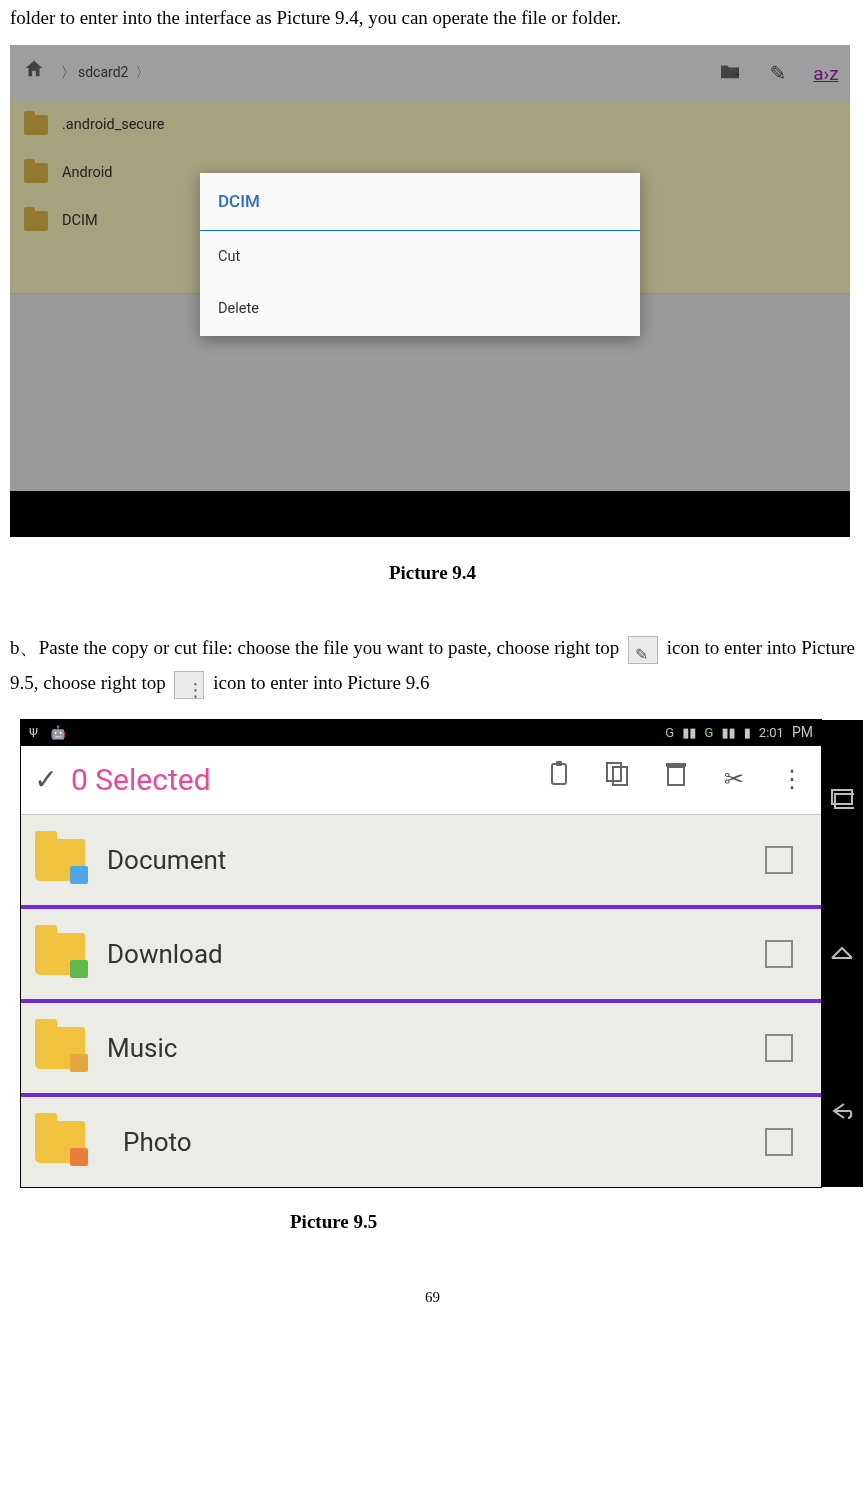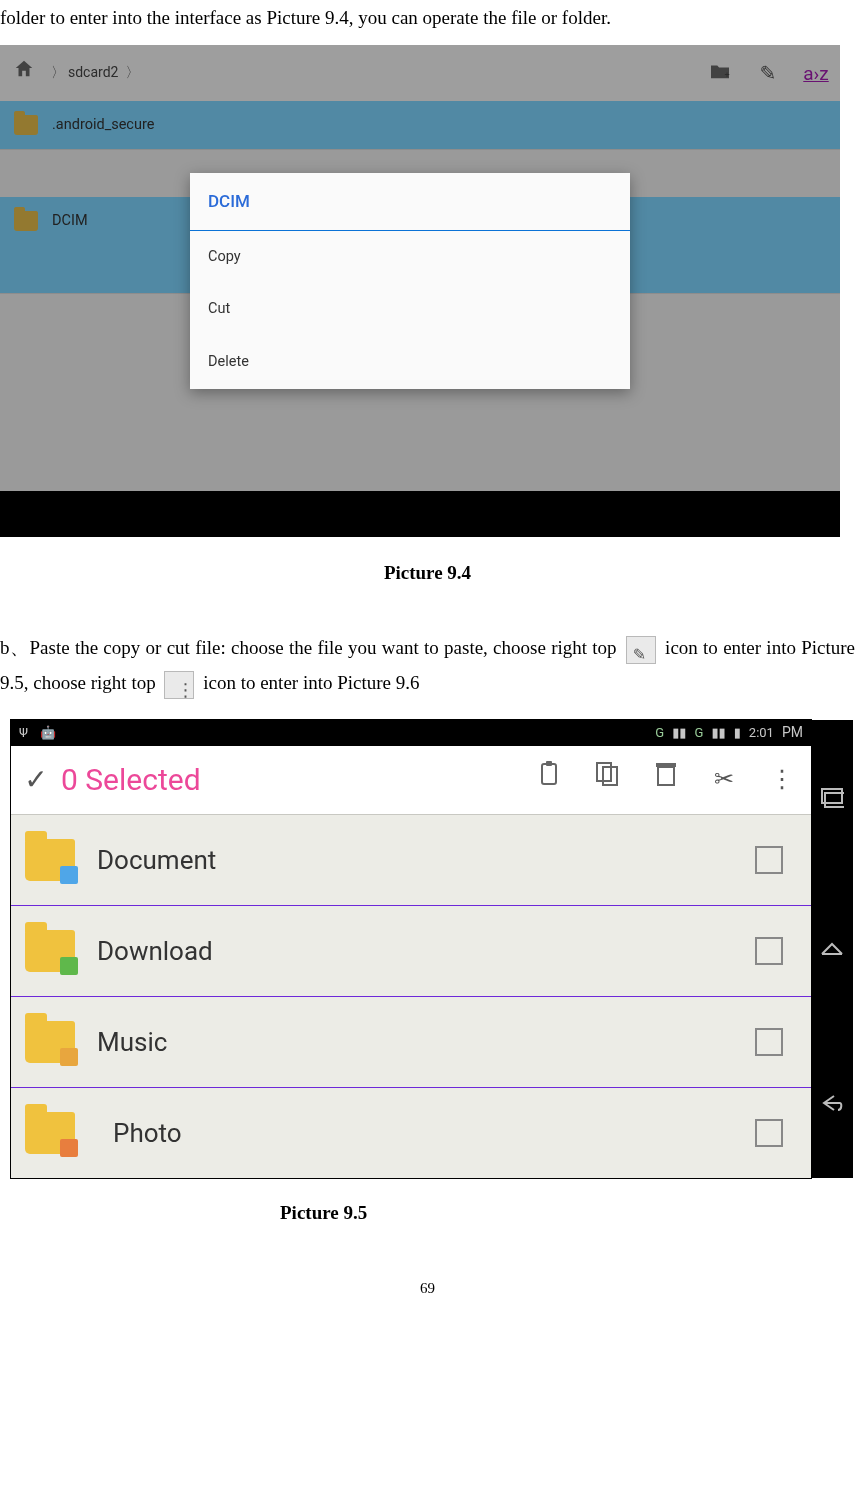--- a/index.html
+++ b/index.html
@@ -5,21 +5,21 @@
   body {
     margin: 0;
     padding: 0;
     background: #fff;
     font-family: "Times New Roman", serif;
     width: 865px;
     font-size: 19px;
     line-height: 1.85;
   }
   .page {
-    padding: 0 10px 20px 0;
+    padding: 0 10px 20px 10px;
   }
   .body-text {
     text-align: justify;
     margin: 0 0 10px 0;
   }
   .caption {
     text-align: center;
     font-weight: bold;
     margin: 18px 0 40px 0;
   }
@@ -65,21 +65,21 @@
     color:#444;
   }
   .fm-home { width:48px; text-align:center; font-size:22px;}
   .bc-sep { color:#666; padding:0 3px;}
   .bc { padding-right:4px;}
   .fm-sp { flex:1;}
   .fm-ico { width:48px; text-align:center; font-size:20px; color:#555;}
   .fm-row {
     position:absolute; left:0; right:0;
     height:48px;
-    background:#7dd3fc;
+    background:#fef9c3;
     border-bottom:1px solid #d9d9d9;
     display:flex; align-items:center;
     font-family: Roboto, Arial, sans-serif;
     font-size:14.5px; color:#333;
     padding-left:14px;
   }
   .fm-row .foldericon{
     width:24px;height:20px;background:#e2bb4a;border-radius:2px 2px 3px 3px; margin-right:14px;
     position:relative;
   }
@@ -170,21 +170,21 @@
     width:58px;text-align:center;font-size:24px;color:#555;
   }
   .listwrap{
     background:#e7e7df;
     padding:0;
   }
   .folderrow{
     height:90px;
     display:flex;
     align-items:center;
-    border-bottom:1px solid #6d28d9;
+    border-bottom:4px solid #6d28d9;
     background:#ecece6;
   }
   .folderrow .ficon{
     width:50px;height:42px;
     margin:0 22px 0 14px;
     background:#f0c23e;
     border-radius:3px 3px 5px 5px;
     position:relative;
   }
   .folderrow .ficon:before{
@@ -243,34 +243,37 @@
             </svg>
       </div>
       <div class="fm-ico">✎</div>
       <div class="fm-ico" style="font-size:19px;color:#a21caf;text-decoration:underline;">a›z</div>
     </div>
 
     <div class="fm-row" style="top:56px;">
       <div class="foldericon"></div>
       <span>.android_secure</span>
     </div>
+    <div class="fm-row" style="top:104px;">
+      <div class="foldericon"></div>
+      <span>Android</span>
+    </div>
     <div class="fm-row" style="top:152px;">
       <div class="foldericon"></div>
       <span>DCIM</span>
     </div>
     <div class="fm-row" style="top:200px;justify-content:center;">
       <div class="foldericon"></div>
       <span>LOST.DIR</span>
     </div>
 
     <div class="dim-overlay"></div>
 
     <div class="ctx-menu">
       <div class="ctx-title">DCIM</div>
-      <div class="ctx-item">Copy</div>
       <div class="ctx-item">Cut</div>
       <div class="ctx-item">Delete</div>
     </div>
   </div>
   <div class="blackbar"></div>
 </div>
 
 <div class="caption">Picture 9.4</div>
 
 <p class="body-text">

